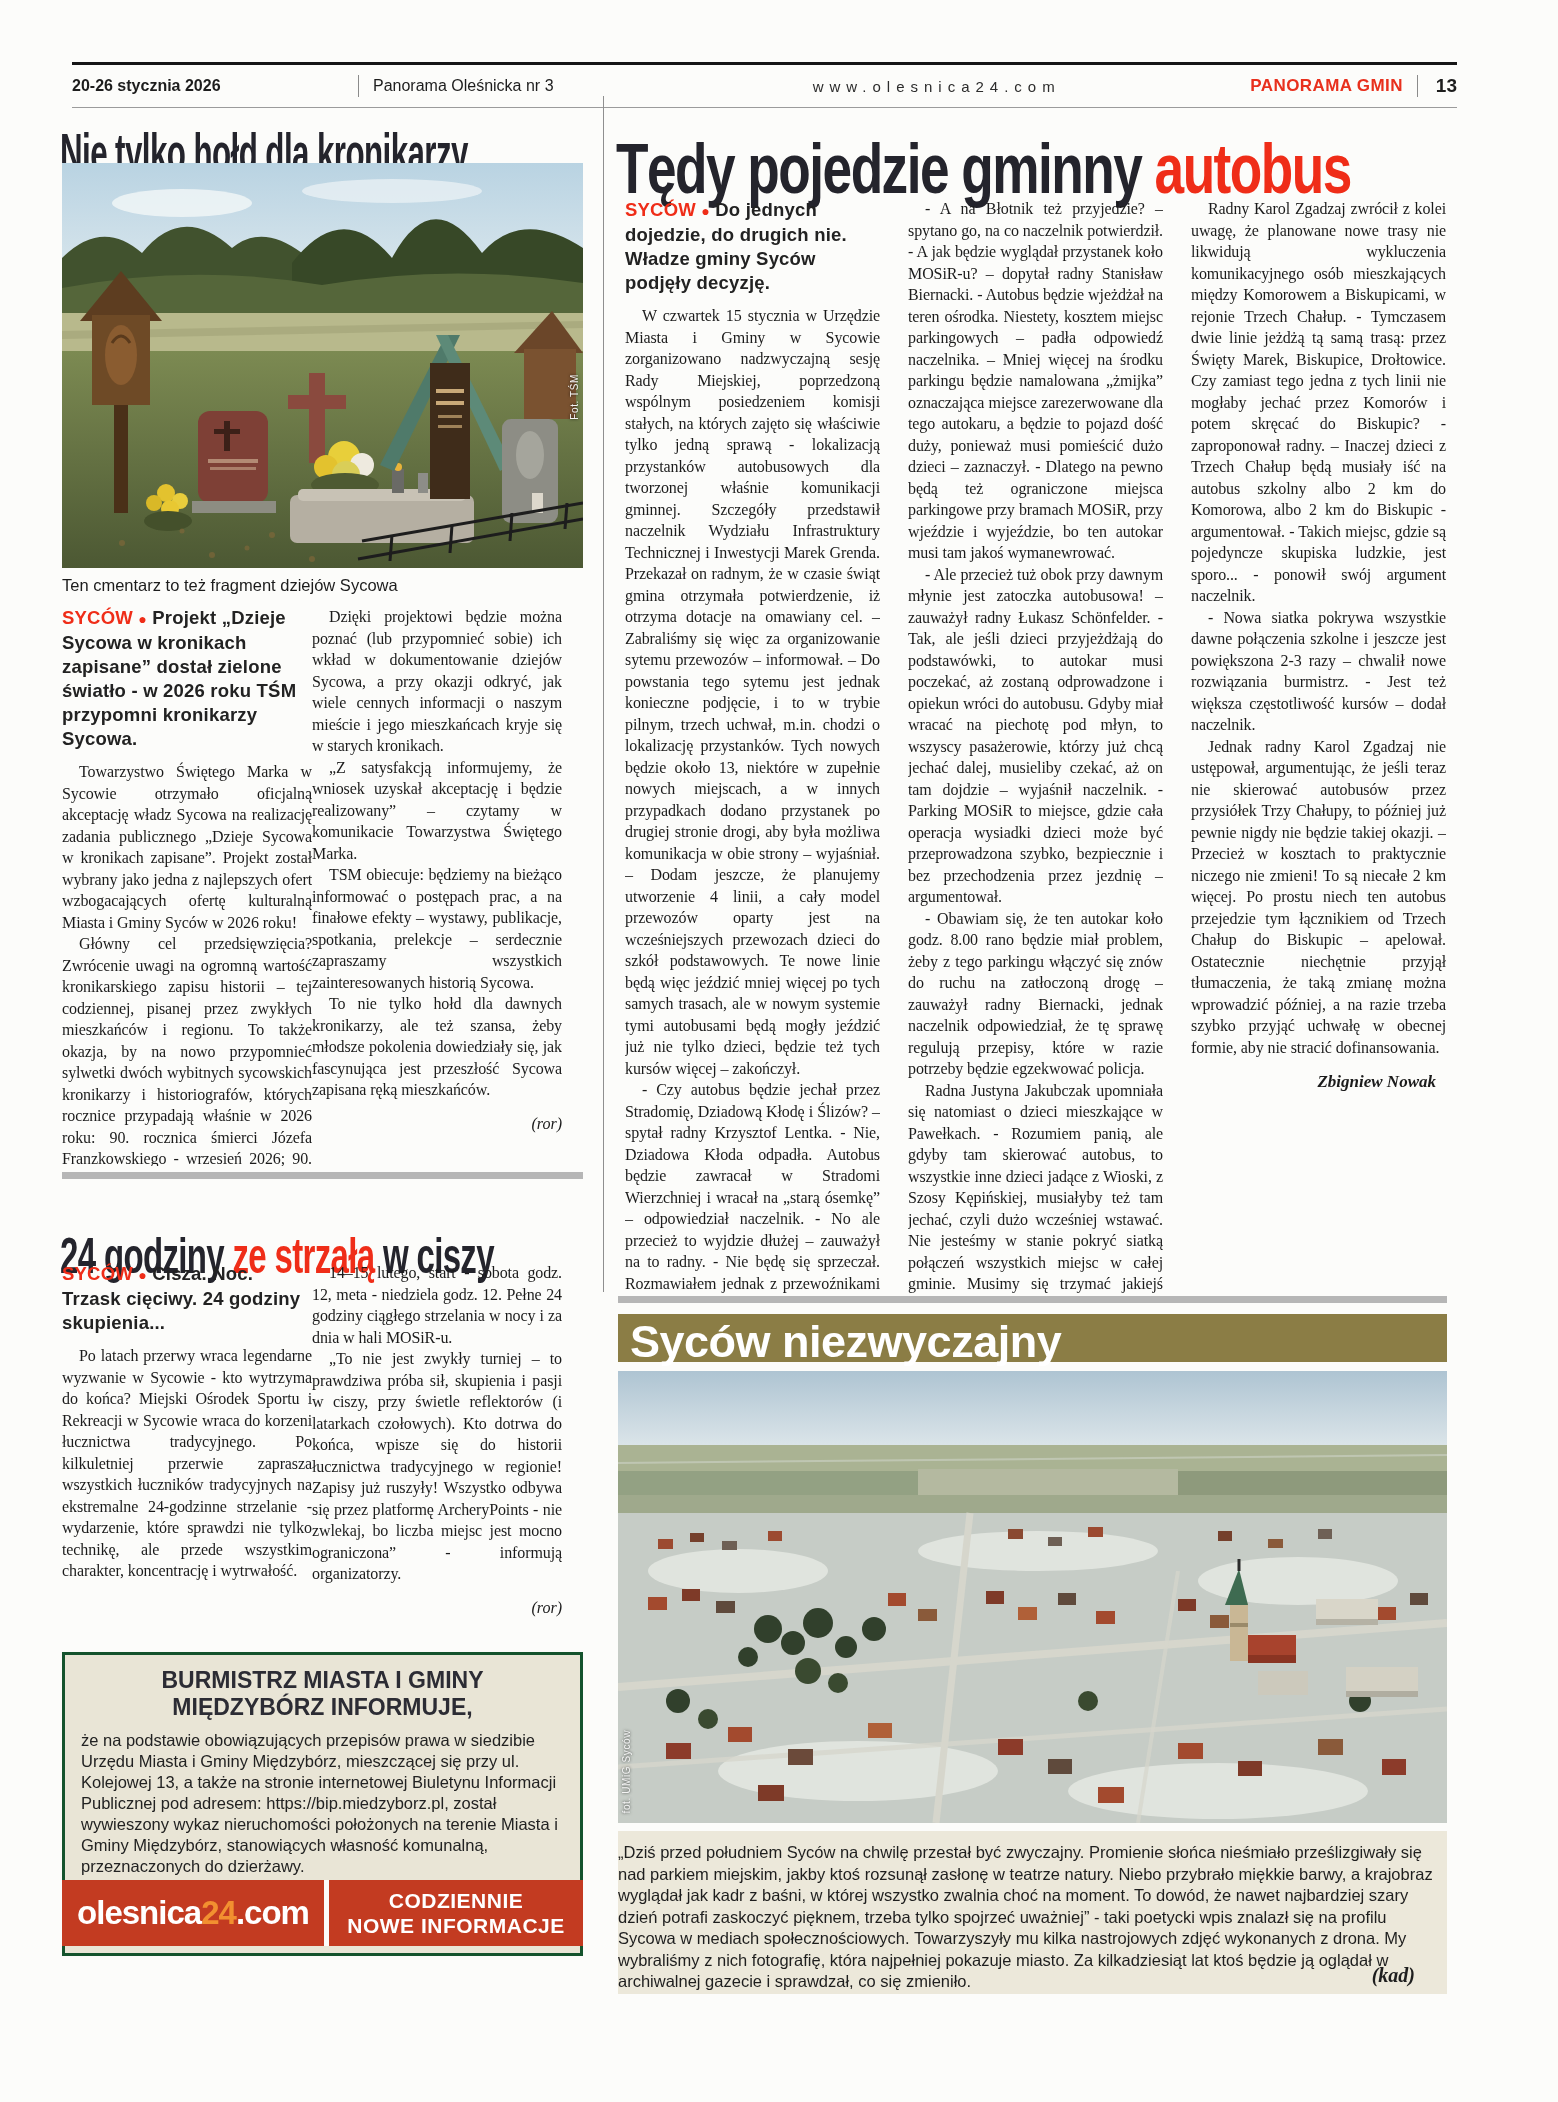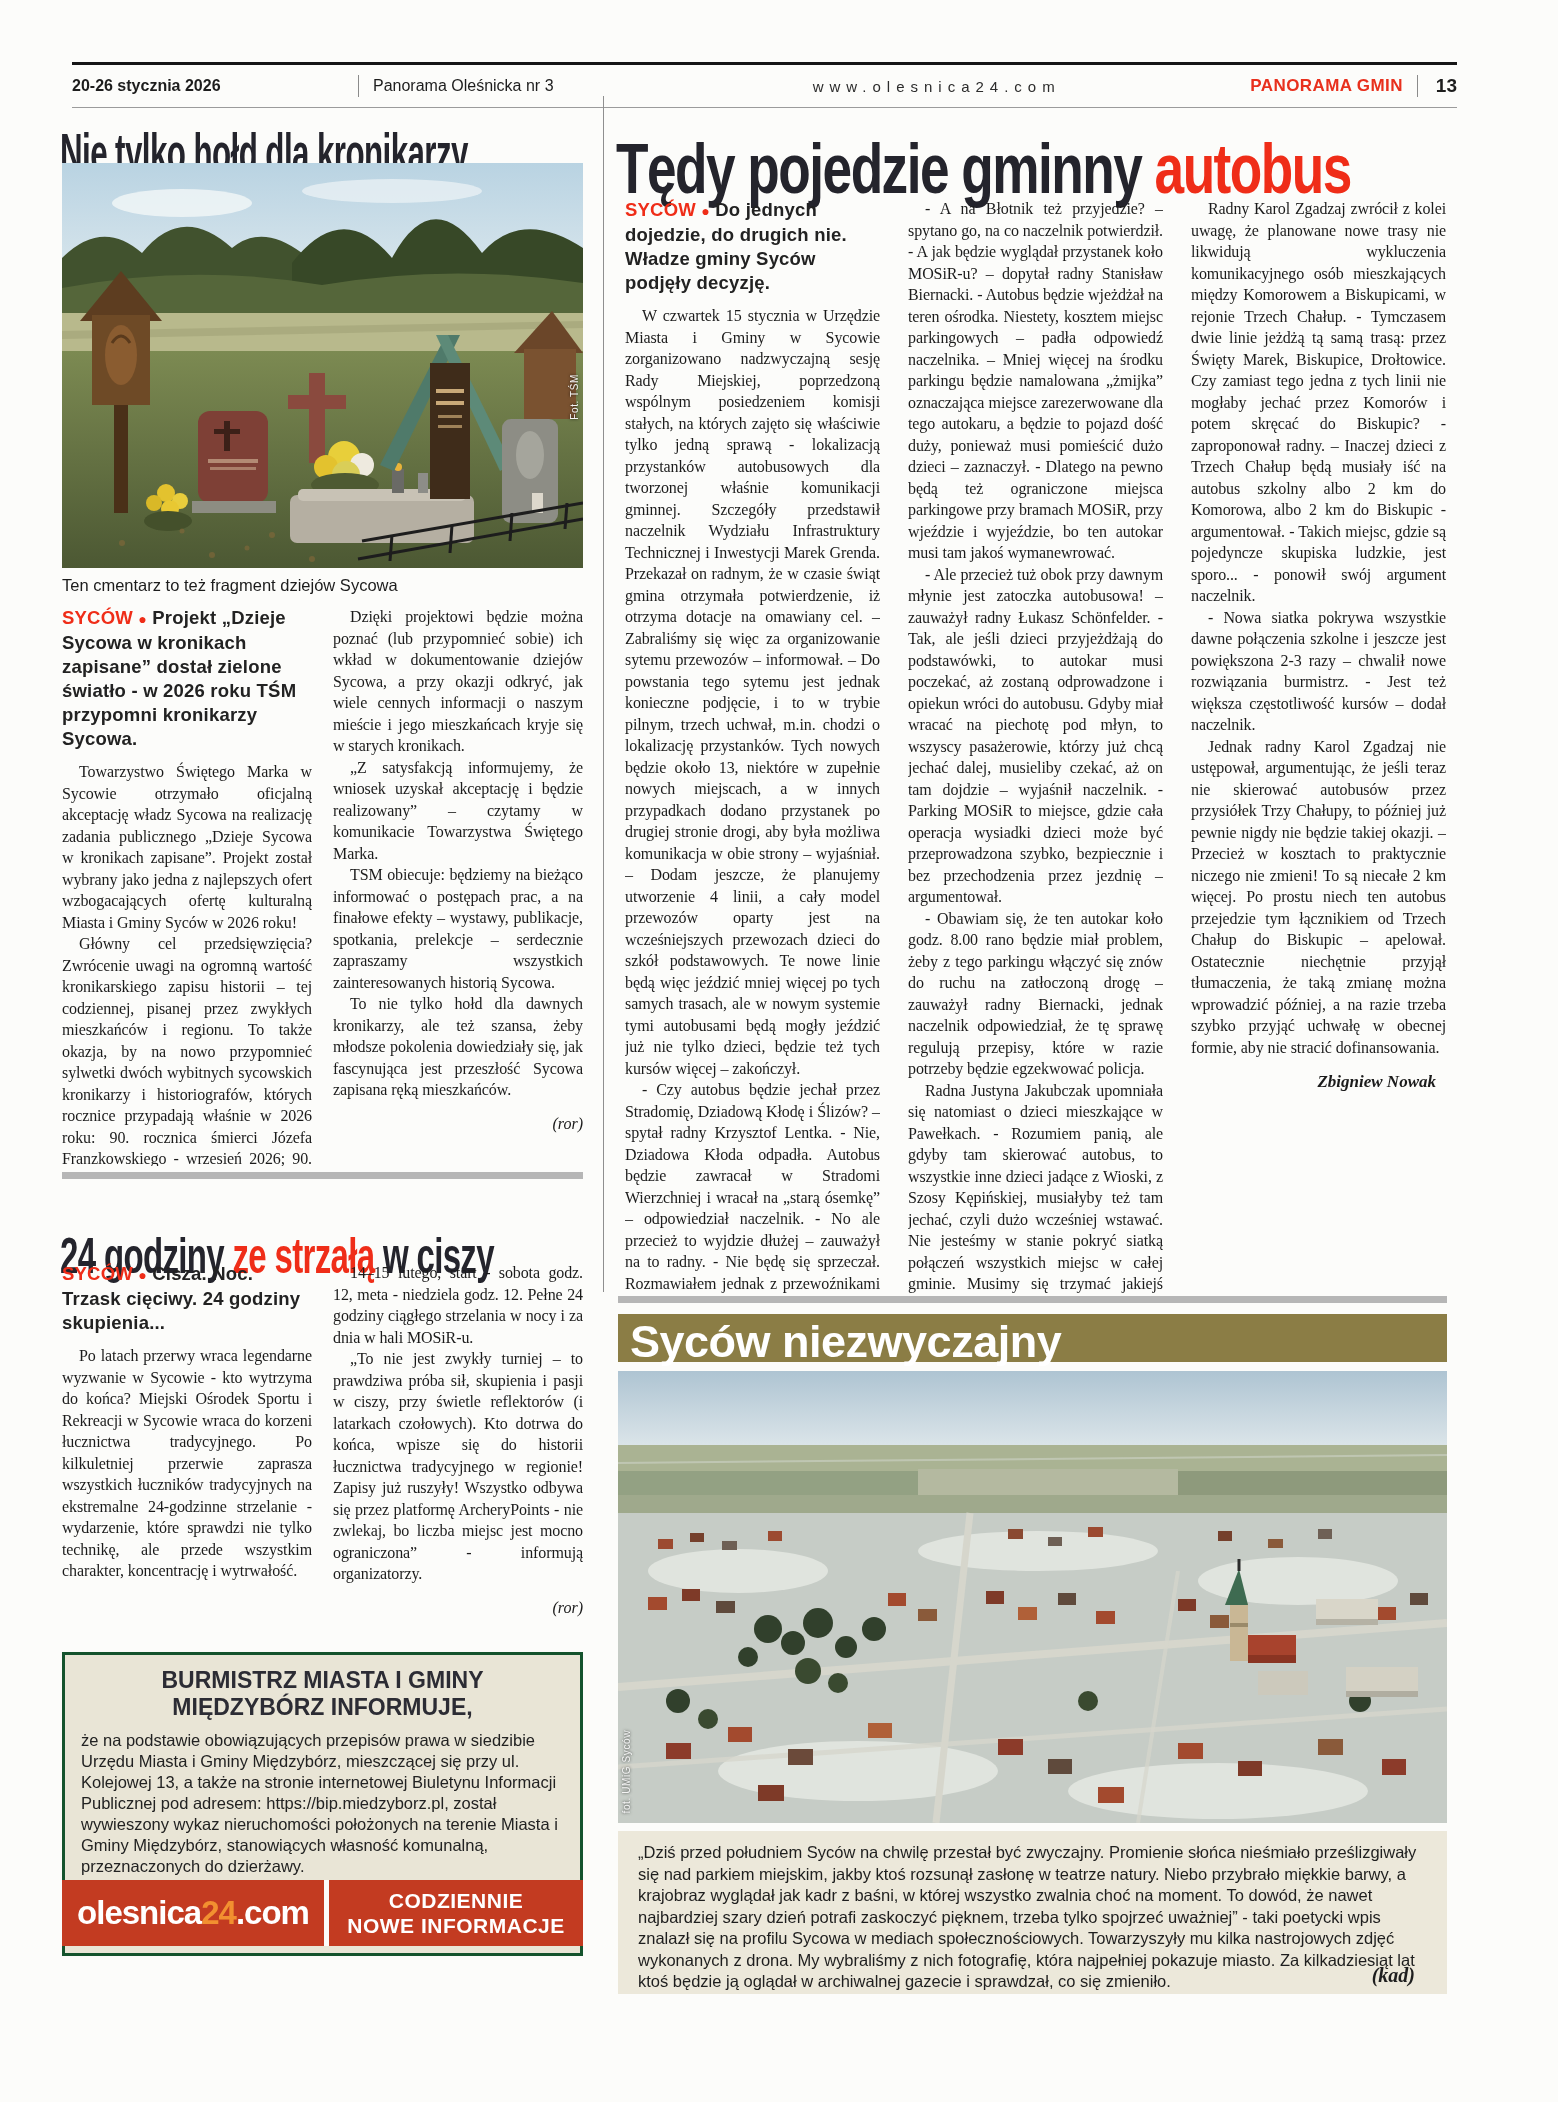--- a/index.html
+++ b/index.html
@@ -25,21 +25,21 @@
   
   .photo{overflow:hidden;background:#9db0a0;}
   .vcred{position:absolute;writing-mode:vertical-rl;transform:rotate(180deg);
          font:10px "Liberation Sans",sans-serif;color:#f4f4f4;letter-spacing:.6px;
          text-shadow:0 0 3px rgba(0,0,0,.8);}
   #a1-photo{left:62px;top:163px;width:521px;height:405px;}
   #feat-photo{left:618px;top:1371px;width:829px;height:452px;}
   .caption{font-family:"Liberation Sans",sans-serif;font-size:16.5px;color:#1c1c1c;}
   #a1-cap{left:62px;top:576px;width:521px;}
   
-  .cols{display:flex;gap:21px;}
+  .cols{display:flex;}
   .col{overflow:hidden;}
   #a1-body{left:62px;top:606px;width:521px;height:560px;}
   #a1-body .col{width:250px;height:560px;}
   #a2-body{left:62px;top:1262px;width:521px;height:384px;}
   #a2-body .col{width:250px;height:384px;}
   #main-body{left:625px;top:198px;width:822px;height:1096px;gap:28px;}
   #main-body .col{width:255px;height:1096px;}
   .para{margin:0;font-size:16px;line-height:21.5px;text-indent:17px;letter-spacing:-.1px;text-align:justify;}
   .plist{display:contents;}
   .lead{margin:0 0 10px;font-family:"Liberation Sans",sans-serif;font-weight:bold;
@@ -66,21 +66,21 @@
                    font-weight:bold;font-size:33px;letter-spacing:-1px;color:#fff;}
   #promo .logohalf .num{color:#f29030;}
   #promo .gap{width:5px;background:#fcfcfa;}
   #promo .taghalf{flex:1;background:#c33b21;display:flex;flex-direction:column;align-items:center;justify-content:center;
                   color:#fff;font-weight:bold;font-size:21px;line-height:25px;letter-spacing:.5px;}
   
   #feat-banner{left:618px;top:1314px;width:829px;height:48px;background:#8b7d45;color:#fff;
                font-family:"Liberation Sans",sans-serif;font-weight:bold;font-size:45px;line-height:56px;
                padding-left:12px;box-sizing:border-box;letter-spacing:-.5px;}
   #feat-cap{left:618px;top:1831px;width:829px;height:163px;box-sizing:border-box;background:#ece8da;
-            padding:11px 20px 0;font-family:"Liberation Sans",sans-serif;font-size:16.5px;line-height:21.5px;
+            padding:11px 0 0;font-family:"Liberation Sans",sans-serif;font-size:16.5px;line-height:21.5px;
             color:#1e1e1e;position:absolute;}
   #feat-cap .kad{position:absolute;right:32px;bottom:8px;font-family:"Liberation Serif",serif;
                  font-style:italic;font-weight:bold;font-size:20px;}
 </style>
 </head>
 <body>
 
 <div id="page">
 
   <div id="hdr" class="abs">

